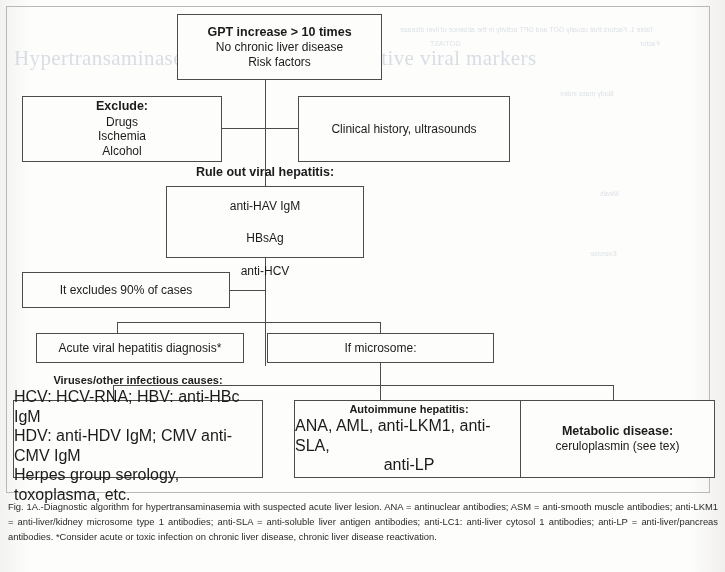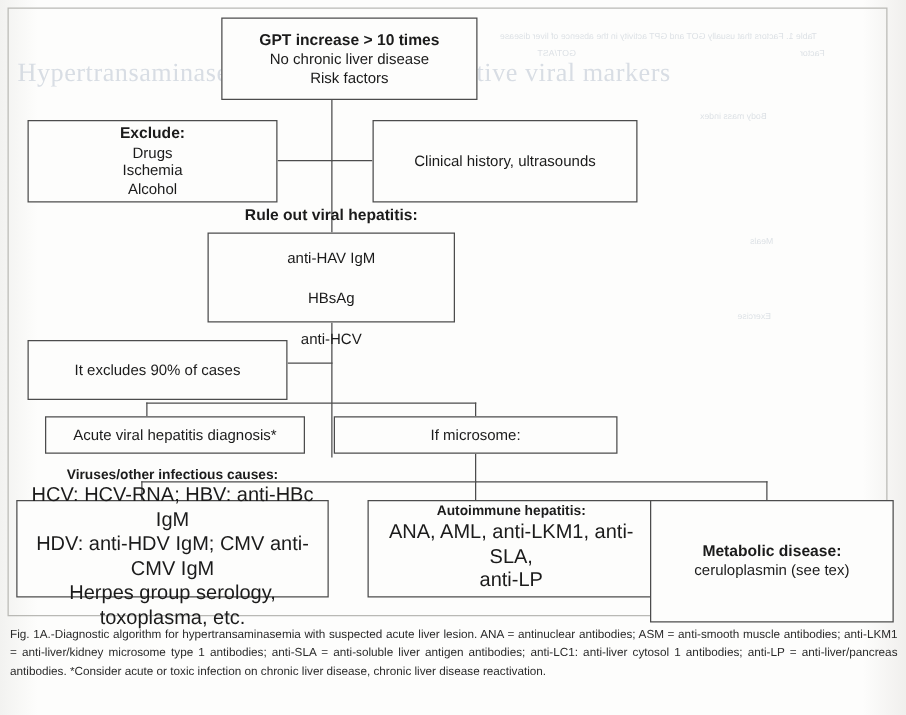--- a/index.html
+++ b/index.html
@@ -61,21 +61,21 @@
   .box {
     position: absolute;
     box-sizing: border-box;
     border: 1.4px solid #4c4c4c;
     background: #fdfdfc;
     color: #1b1b1b;
     display: flex;
     flex-direction: column;
     align-items: center;
     justify-content: center;
-    text-align: center;
+    text-align: left;
     line-height: 1.22;
     font-size: 12px;
     z-index: 3;
   }
   .box .hd {
     font-weight: bold;
     font-size: 12.5px;
   }
   .box .ln { font-size: 12px; }
   .box.small { font-size: 11.2px; }
@@ -158,21 +158,21 @@
     <div class="ln">Clinical history, ultrasounds</div>
   </div>
 
   <div class="box" style="left:166px; top:186px; width:198px; height:72px;gap:18px;">
     <div class="hd">Rule out viral hepatitis:</div>
     <div class="ln">anti-HAV IgM</div>
     <div class="ln">HBsAg</div>
     <div class="ln">anti-HCV</div>
   </div>
 
-  <div class="box" style="left:22px; top:272px; width:208px; height:48px;">
+  <div class="box" style="left:22px; top:272px; width:208px; height:36px;">
     <div class="ln">It excludes 90% of cases</div>
   </div>
 
   <div class="box" style="left:36px; top:333px; width:208px; height:30px;">
     <div class="ln">Acute viral hepatitis diagnosis*</div>
   </div>
 
   <div class="box" style="left:267px; top:333px; width:227px; height:30px;">
     <div class="ln">If microsome:</div>
   </div>
@@ -183,20 +183,20 @@
     <div class="ln">HDV: anti-HDV IgM; CMV anti-CMV IgM</div>
     <div class="ln">Herpes group serology, toxoplasma, etc.</div>
   </div>
 
   <div class="box small" style="left:294px; top:400px; width:230px; height:78px;">
     <div class="hd">Autoimmune hepatitis:</div>
     <div class="ln">ANA, AML, anti-LKM1, anti-SLA,</div>
     <div class="ln">anti-LP</div>
   </div>
 
-  <div class="box" style="left:520px; top:400px; width:195px; height:98px;">
+  <div class="box" style="left:520px; top:400px; width:195px; height:78px;">
     <div class="hd">Metabolic disease:</div>
     <div class="ln">ceruloplasmin (see tex)</div>
   </div>
 
   <div class="caption">Fig. 1A.-Diagnostic algorithm for hypertransaminasemia with suspected acute liver lesion. ANA = antinuclear antibodies; ASM = anti-smooth muscle antibodies; anti-LKM1 = anti-liver/kidney microsome type 1 antibodies; anti-SLA = anti-soluble liver antigen antibodies; anti-LC1: anti-liver cytosol 1 antibodies; anti-LP = anti-liver/pancreas antibodies. *Consider acute or toxic infection on chronic liver disease, chronic liver disease reactivation.</div>
 
 </div>
 
 </body></html>

